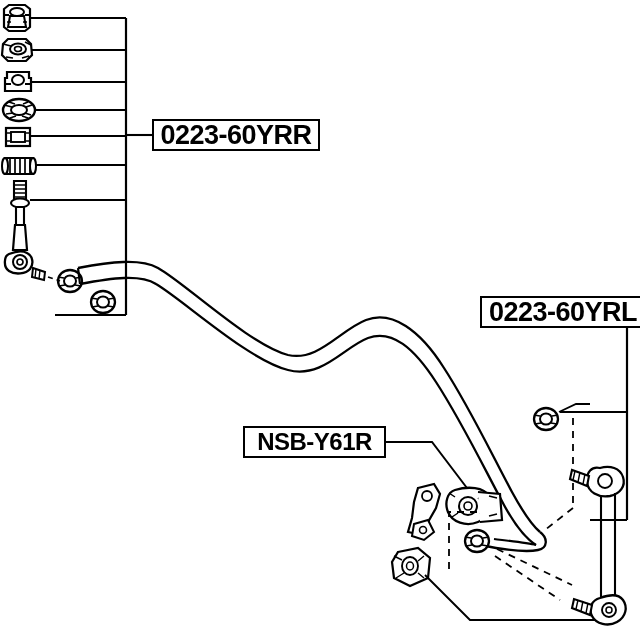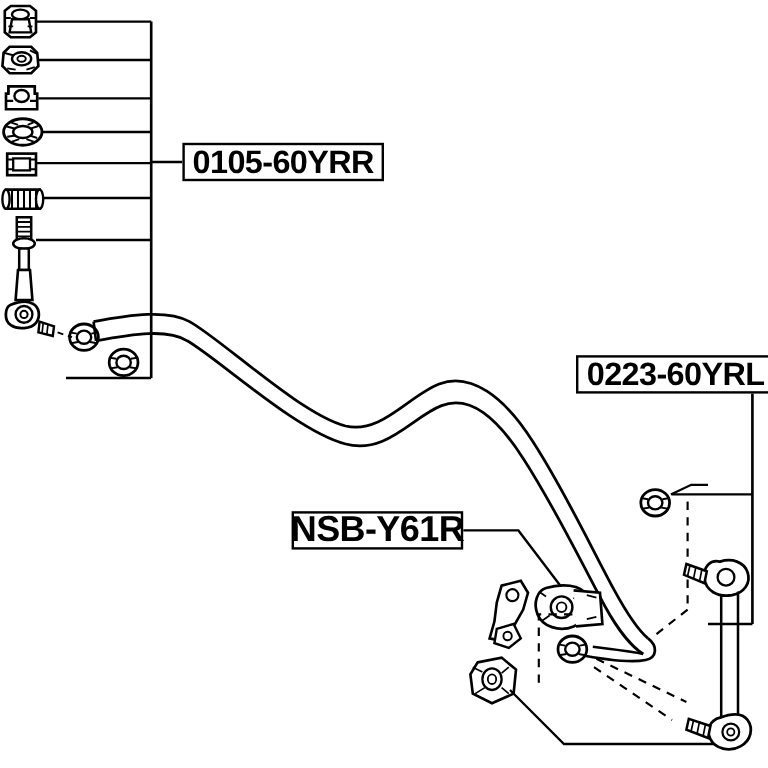--- a/index.html
+++ b/index.html
@@ -18,21 +18,21 @@
     box-sizing:border-box;
     display:flex;align-items:center;justify-content:center;
     font-weight:bold;
     letter-spacing:-0.5px;
     color:#000000;
     white-space:nowrap;
     font-family:"Liberation Sans","DejaVu Sans",sans-serif;
   }
   #label-yrr{left:152px;top:119px;width:168px;height:32px;font-size:27px;}
   #label-yrl{left:441px;top:296px;width:166px;height:32px;font-size:27px;margin-left:39px;}
-  #label-nsb{left:243px;top:426px;width:143px;height:32px;font-size:30px;text-align:center;}
+  #label-nsb{left:243px;top:426px;width:143px;height:32px;font-size:24px;text-align:center;}
 </style>
 </head>
 <body>
 
 <div id="diagram-root">
 
   <svg id="parts-svg" viewBox="0 0 640 640">
     <defs>
       <g id="hexnut-a">
         <path d="M-13,-10 L-8,-14 L8,-14 L13,-10 L13,8 L8,12 L-8,12 L-13,8 Z" fill="#fff" stroke="#000" stroke-width="2.2"></path>
@@ -235,19 +235,19 @@
 
       <path d="M592,605 L574,599 L572,608 L590,615 Z" stroke-width="2.1"></path>
       <path d="M588,603 L586,613 M583,601 L581,611 M578,600 L576,609" stroke-width="1.4"></path>
     </g>
 
     <g stroke="#000" fill="none">
       <path d="M627,520 L627,630 L300,630" stroke-width="1.9" opacity="0"></path>
     </g>
   </svg>
 
-  <div class="label-box" id="label-yrr">0105-60YRR</div>
+  <div class="label-box" id="label-yrr">0223-60YRR</div>
 
   <div class="label-box" id="label-yrl">0223-60YRL</div>
 
   <div class="label-box" id="label-nsb">NSB-Y61R</div>
 
 </div>
 
 </body></html>

